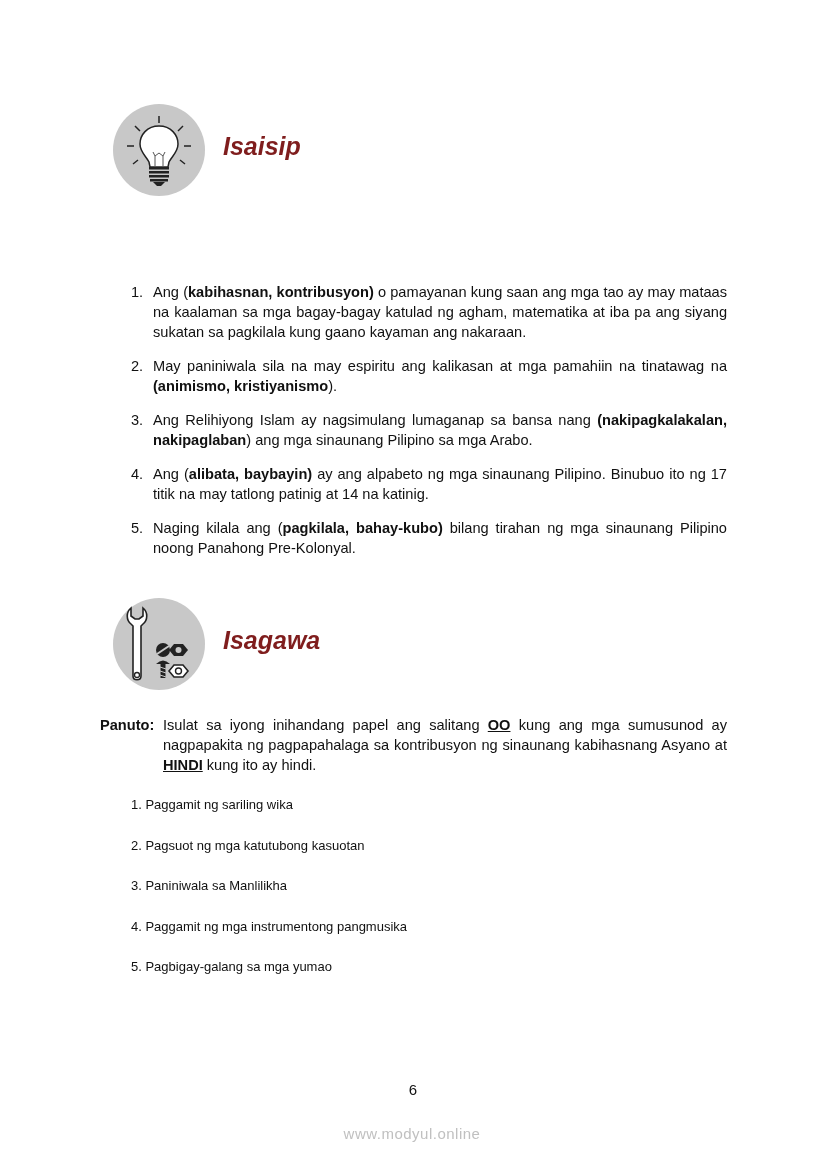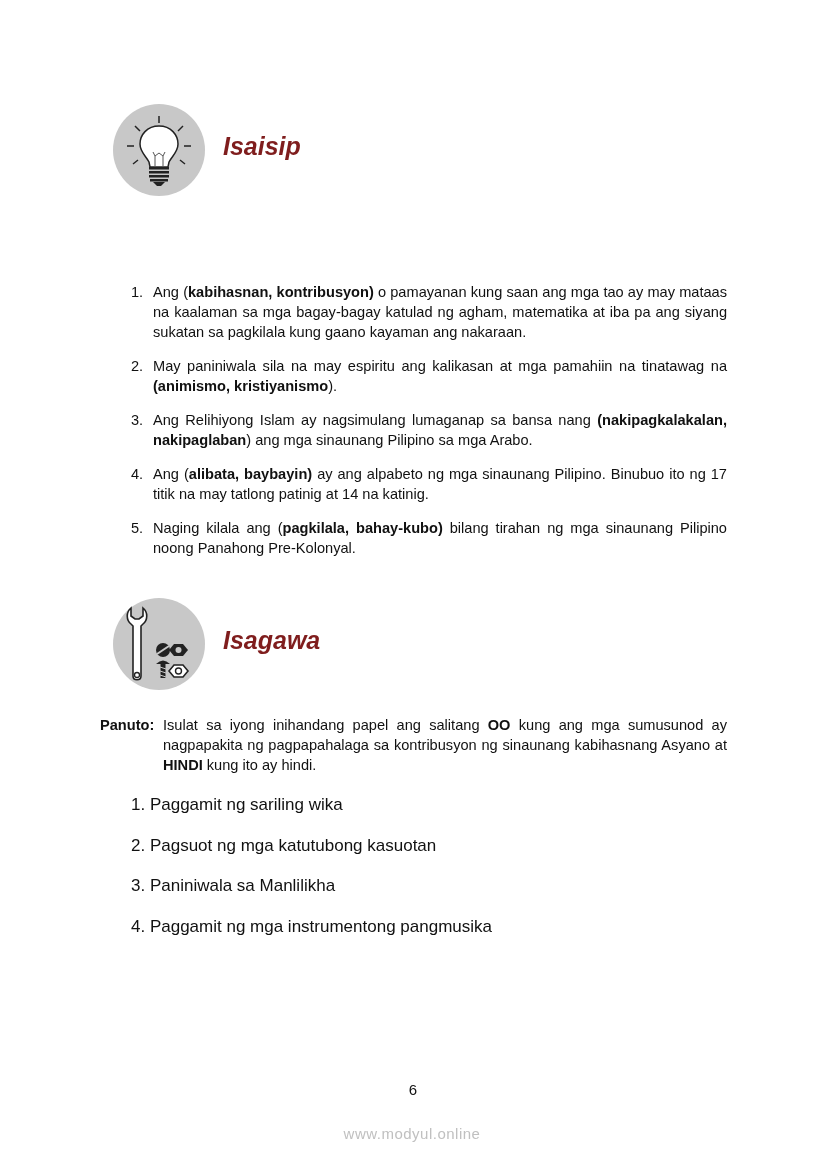--- a/index.html
+++ b/index.html
@@ -19,23 +19,23 @@
   }
   .panuto {
     position: absolute; left: 100px; width: 627px;
     font-size: 14.6px; line-height: 20px; text-align: justify;
   }
   .panuto .lbl { font-weight: bold; }
   .plist { position: absolute; left: 131px; width: 596px; margin: 0; padding: 0; list-style: none; }
   .plist li { position: relative; padding-left: 22px; font-size: 14.6px; line-height: 20px; text-align: justify; }
   .plist li .num { position: absolute; left: 0; top: 0; }
   .plist li b { font-weight: bold; }
-  .slist { position: absolute; left: 131px; margin: 0; padding: 0; list-style: none; font-size: 17px; }
+  .slist { position: absolute; left: 131px; margin: 0; padding: 0; list-style: none; font-size: 13px; }
   .slist li { height: 40.5px; line-height: 20px; }
-  .u { font-weight: bold; }
+  .u { font-weight: bold; text-decoration: underline; }
   .page-num { position: absolute; left: 0; width: 826px; top: 1081px; text-align: center; font-size: 15px; }
   .watermark { position: absolute; left: 0; width: 824px; top: 1125px; text-align: center; font-size: 15px; color: #c0c0c0; letter-spacing: 0.5px; }
 </style>
 </head>
 <body>
 
 <div class="section-head" style="top:104px;">
   <div class="icon-circle">
     <svg width="92" height="92" viewBox="0 0 92 92">
 
@@ -125,16 +125,17 @@
       <span>Isulat sa iyong inihandang papel ang salitang </span><span class="u">OO</span><span> kung ang mga sumusunod ay nagpapakita ng pagpapahalaga sa kontribusyon ng sinaunang kabihasnang Asyano at </span><span class="u">HINDI</span><span> kung ito ay hindi.</span>
     </span>
   </div>
 </div>
 
 <ul class="slist" style="top:795px;">
   <li>1. Paggamit ng sariling wika</li>
   <li>2. Pagsuot ng mga katutubong kasuotan</li>
   <li>3. Paniniwala sa Manlilikha</li>
   <li>4. Paggamit ng mga instrumentong pangmusika</li>
+  <li>5. Pagbigay-galang sa mga yumao</li>
 </ul>
 
 <div class="page-num">6</div>
 <div class="watermark">www.modyul.online</div>
 
 </body></html>

